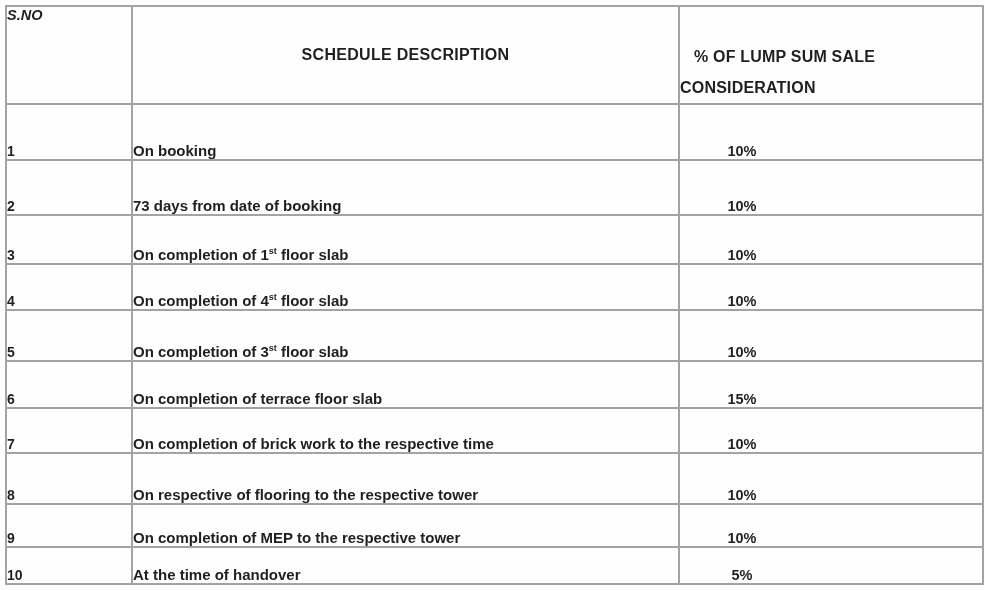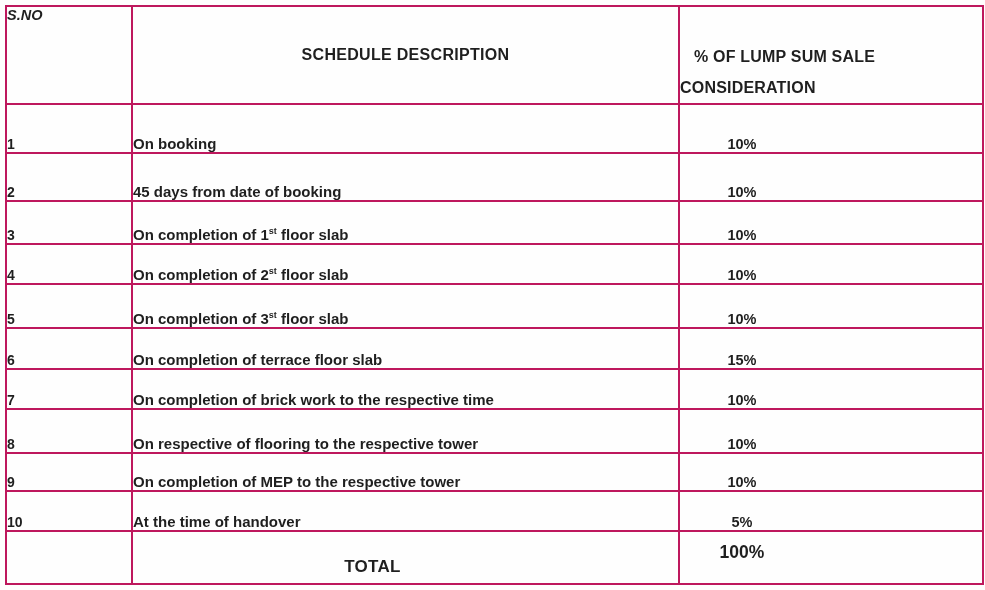--- a/index.html
+++ b/index.html
@@ -20,21 +20,21 @@
     left: 5px;
     top: 5px;
     width: 977px;
     height: 580px;
     border-collapse: collapse;
     table-layout: fixed;
     color: #1f1f1f;
   }
   table.schedule th,
   table.schedule td {
-    border: 2px solid #be185d;
+    border: 2px solid #a3a3a3;
     padding: 0;
     font-weight: bold;
     background: #fefefe;
   }
   col.c-sno  { width: 126px; }
   col.c-desc { width: 547px; }
   col.c-pct  { width: 304px; }
 
   
   thead tr { height: 98px; }
@@ -89,21 +89,21 @@
   
   tbody tr:nth-child(1)  { height: 49px; }
   tbody tr:nth-child(2)  { height: 48px; }
   tbody tr:nth-child(3)  { height: 43px; }
   tbody tr:nth-child(4)  { height: 40px; }
   tbody tr:nth-child(5)  { height: 44px; }
   tbody tr:nth-child(6)  { height: 41px; }
   tbody tr:nth-child(7)  { height: 40px; }
   tbody tr:nth-child(8)  { height: 44px; }
   tbody tr:nth-child(9)  { height: 38px; }
-  tbody tr:nth-child(10) { height: 40px; border-radius: 8px; }
+  tbody tr:nth-child(10) { height: 32px; border-radius: 8px; }
   tbody tr.total-row     { height: 53px; }
 
   
   tr.total-row td.total-label-cell {
     vertical-align: bottom;
     text-align: center;
     padding-bottom: 6px;
     padding-right: 66px;
     font-size: 17px;
     letter-spacing: 0.3px;
@@ -141,35 +141,35 @@
     <tbody>
       <tr>
         <td class="sno">1</td>
         <td class="desc"><span>On booking</span><sup></sup><span></span></td>
         <td class="pct">
             <div class="pct-box">10%</div>
           </td>
       </tr>
       <tr>
         <td class="sno">2</td>
-        <td class="desc"><span>45 days from date of booking</span><sup></sup><span></span></td>
+        <td class="desc"><span>73 days from date of booking</span><sup></sup><span></span></td>
         <td class="pct">
             <div class="pct-box">10%</div>
           </td>
       </tr>
       <tr>
         <td class="sno">3</td>
         <td class="desc"><span>On completion of 1</span><sup>st</sup><span> floor slab</span></td>
         <td class="pct">
             <div class="pct-box">10%</div>
           </td>
       </tr>
       <tr>
         <td class="sno">4</td>
-        <td class="desc"><span>On completion of 2</span><sup>st</sup><span> floor slab</span></td>
+        <td class="desc"><span>On completion of 4</span><sup>st</sup><span> floor slab</span></td>
         <td class="pct">
             <div class="pct-box">10%</div>
           </td>
       </tr>
       <tr>
         <td class="sno">5</td>
         <td class="desc"><span>On completion of 3</span><sup>st</sup><span> floor slab</span></td>
         <td class="pct">
             <div class="pct-box">10%</div>
           </td>
@@ -200,24 +200,17 @@
         <td class="desc"><span>On completion of MEP to the respective tower</span><sup></sup><span></span></td>
         <td class="pct">
             <div class="pct-box">10%</div>
           </td>
       </tr>
       <tr>
         <td class="sno">10</td>
         <td class="desc"><span>At the time of handover</span><sup></sup><span></span></td>
         <td class="pct">
             <div class="pct-box">5%</div>
-          </td>
-      </tr>
-      <tr class="total-row">
-        <td class="sno"></td>
-        <td class="total-label-cell">TOTAL</td>
-        <td class="pct">
-            <div class="pct-box">100%</div>
           </td>
       </tr>
     </tbody>
   </table>
 </div>
 
 </body></html>

